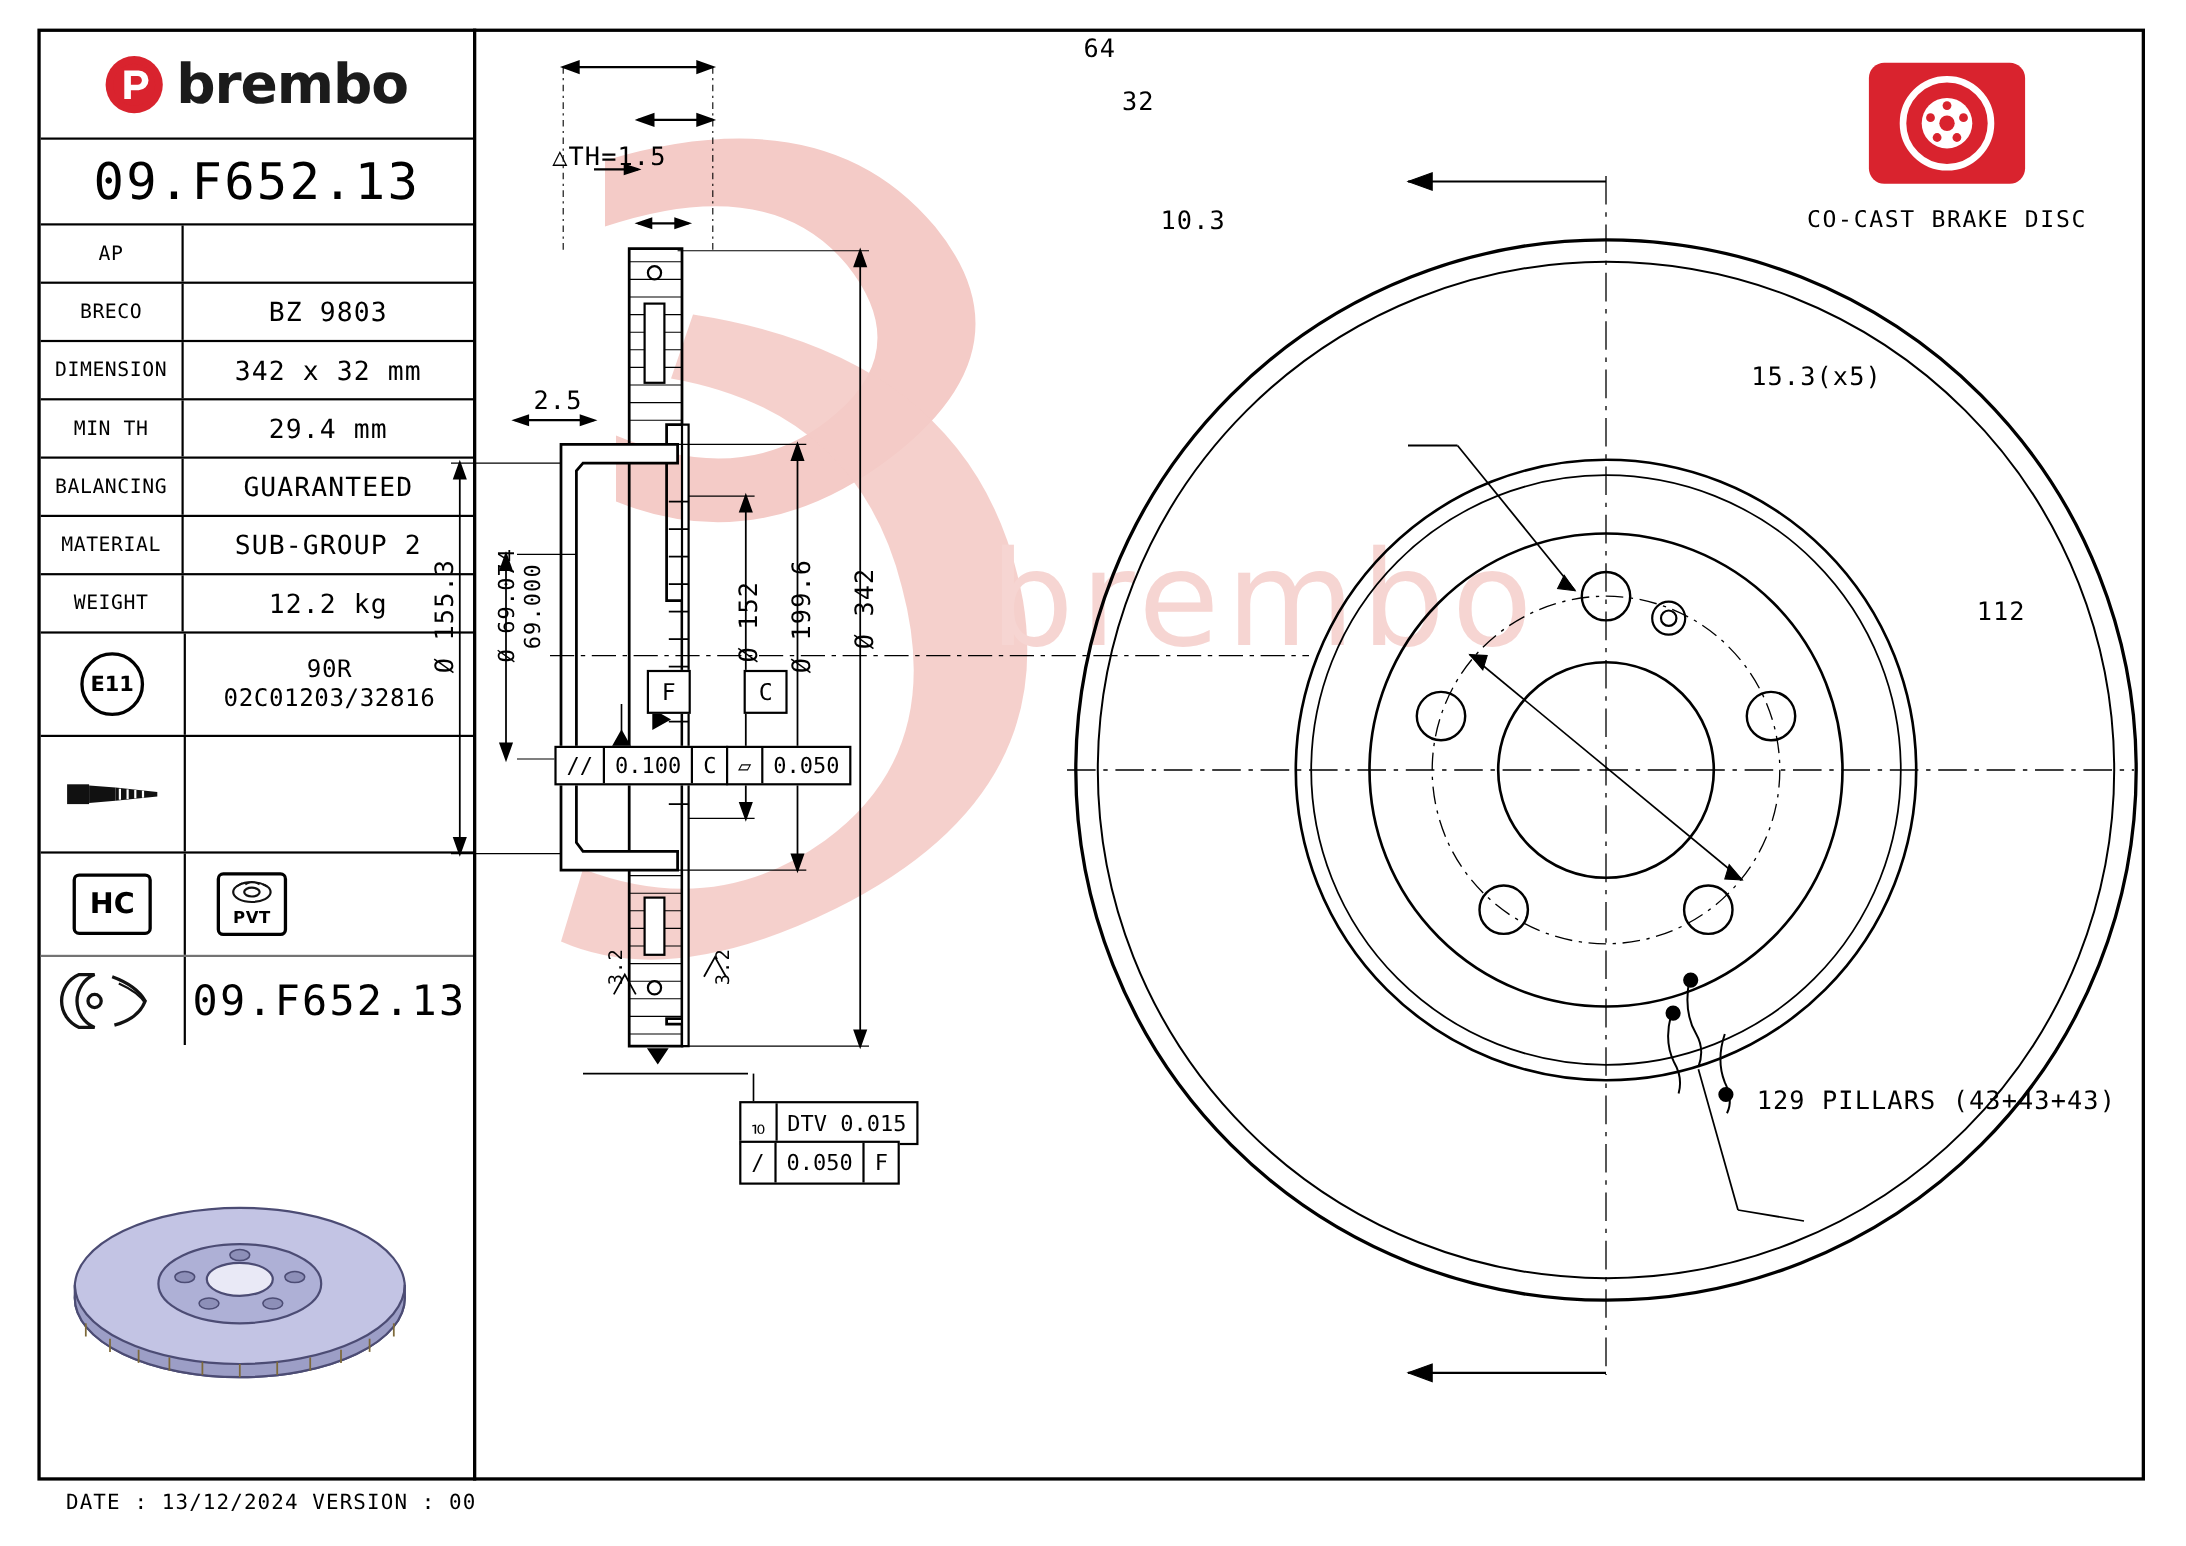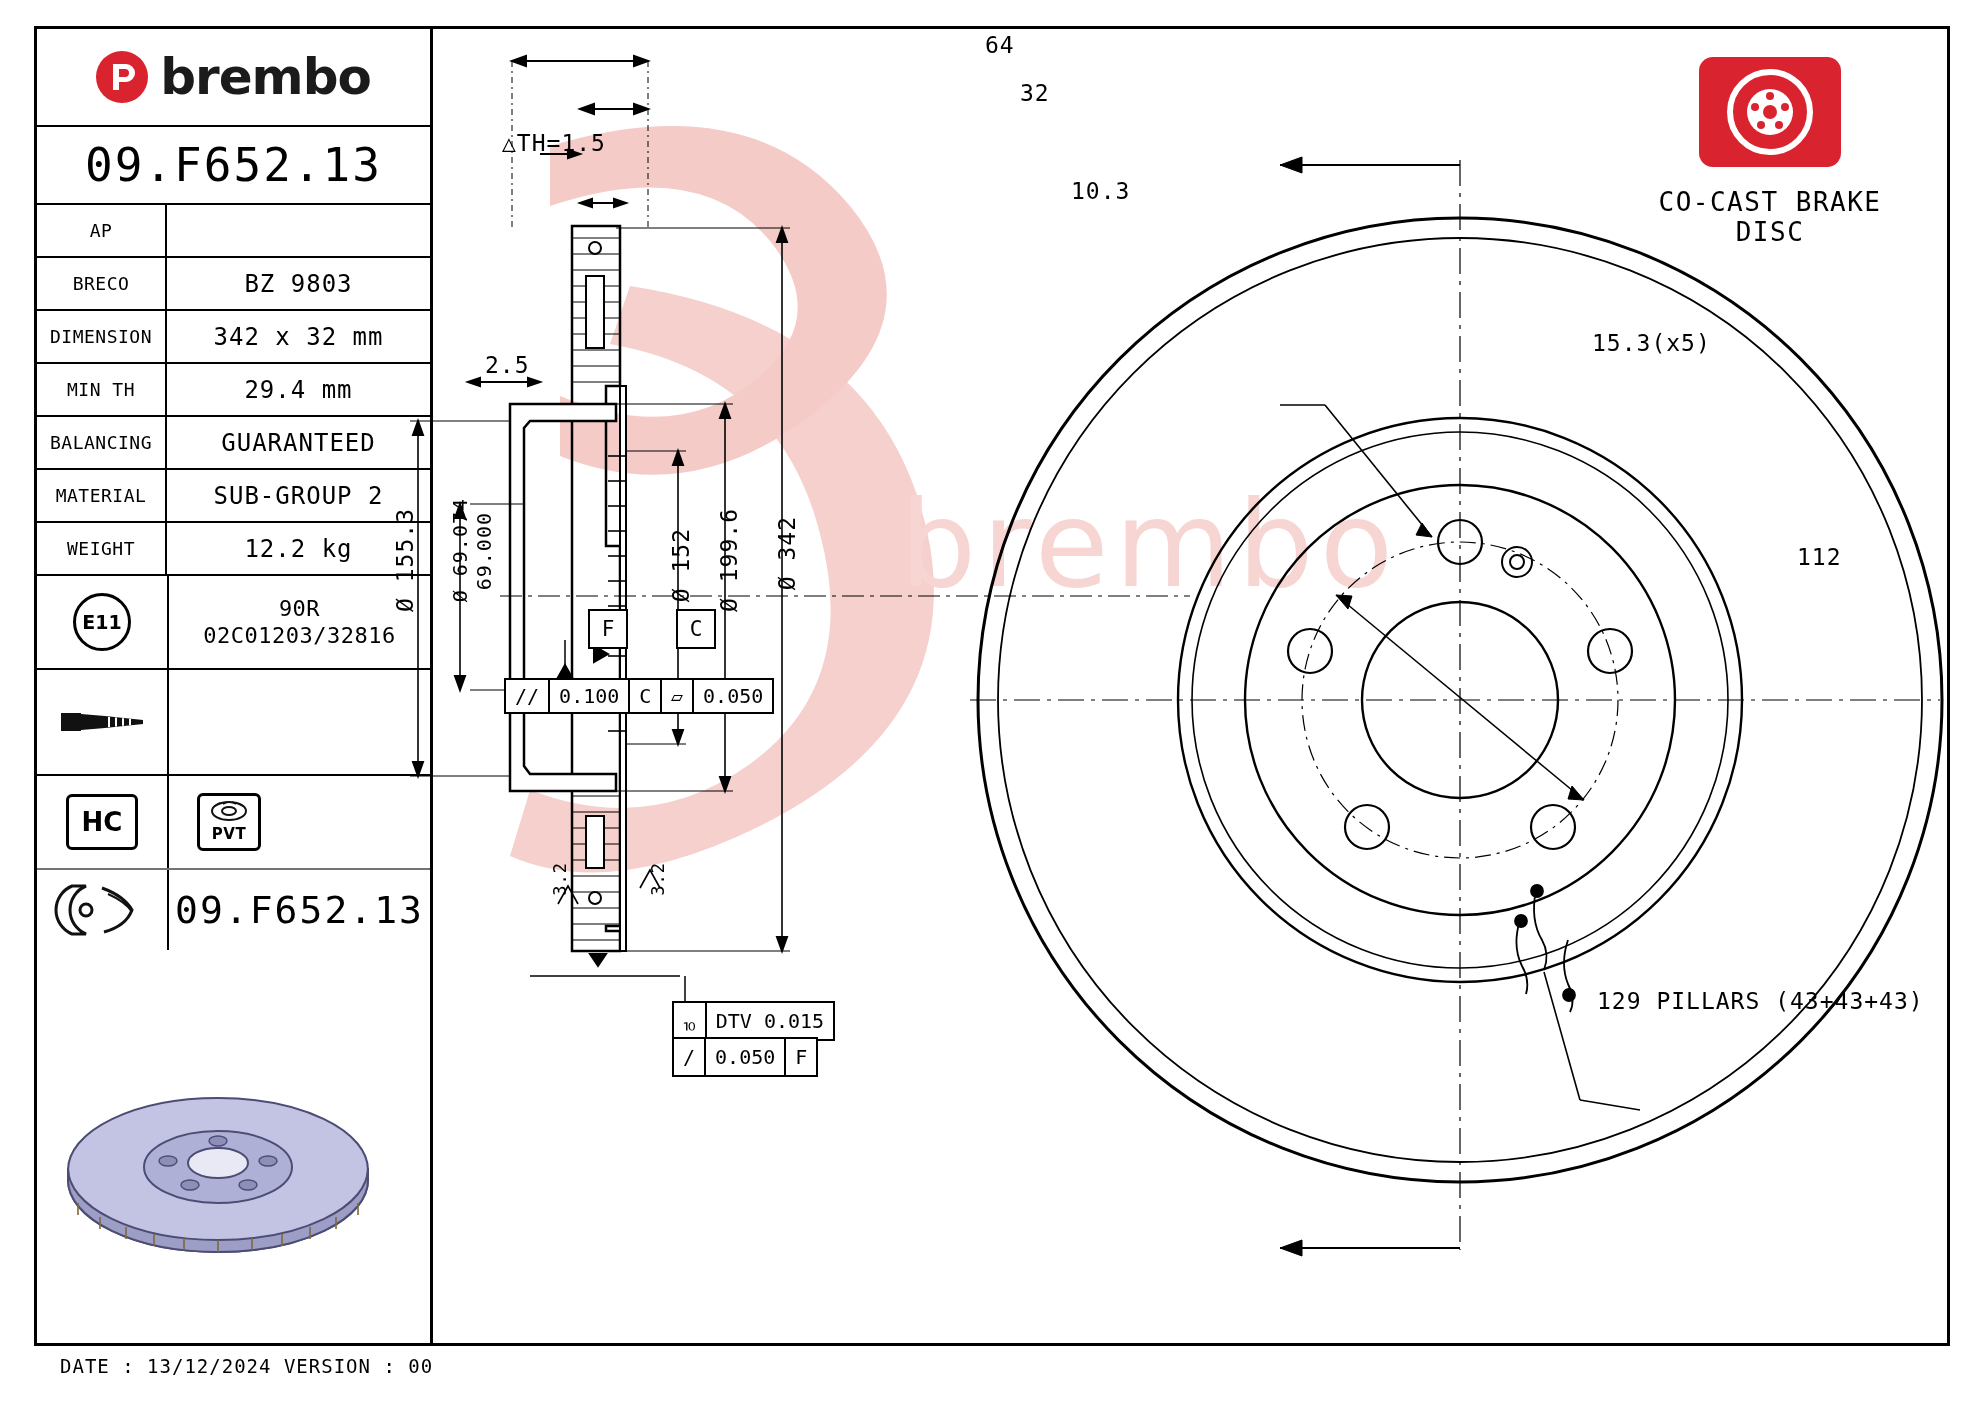--- a/index.html
+++ b/index.html
@@ -36,21 +36,21 @@
   .pvtbadge .pvt-t{font-family:"DejaVu Sans","Liberation Sans",sans-serif;font-weight:bold;font-size:15px;letter-spacing:.5px;}
   .lastrow{height:80px;display:flex;}
   .lastbox{width:130px;border-right:2px solid #000;display:flex;align-items:center;justify-content:center;}
   .lastval{flex:1;display:flex;align-items:center;justify-content:center;font-size:38px;letter-spacing:2px;}
   
   .photo{position:absolute;left:48px;top:1075px;width:340px;height:200px;}
   
   .footer{position:absolute;left:60px;top:1355px;font-size:19px;letter-spacing:1px;}
   
   .cocast{position:absolute;left:1640px;top:55px;width:260px;text-align:center;}
-  .cocast .cc-label{margin-top:10px;font-size:26px;letter-spacing:1.5px;}
+  .cocast .cc-label{margin-top:10px;font-size:21px;letter-spacing:1.5px;}
   
   .lbl{position:absolute;font-size:23px;letter-spacing:1px;white-space:nowrap;}
   .lbl.sm{font-size:20px;}
   .vert{writing-mode:vertical-rl;transform:rotate(180deg);}
   .gdt{position:absolute;display:flex;border:2px solid #000;background:#fff;height:32px;align-items:stretch;}
   .gdt div{display:flex;align-items:center;justify-content:center;padding:0 9px;font-size:20px;border-right:2px solid #000;}
   .gdt div:last-child{border-right:none;}
   .box{position:absolute;border:2px solid #000;background:#fff;display:flex;align-items:center;justify-content:center;font-size:21px;}
   svg{overflow:visible;}
   .wm{position:absolute;left:430px;top:26px;width:1520px;height:1320px;overflow:hidden;pointer-events:none;}
@@ -348,21 +348,21 @@
       <line x1="255" y1="950" x2="255" y2="990" stroke-width="1.5"></line>
 
       <path d="M128 878 l10 -18 l10 18" stroke-width="1.6"></path>
       <path d="M210 862 l10 -18 l10 18" stroke-width="1.6"></path>
     </g>
   </svg>
 
   <div class="lbl" style="left:985px;top:32px;">64</div>
   <div class="lbl" style="left:1020px;top:80px;">32</div>
   <div class="lbl" style="left:502px;top:130px;">△TH=1.5</div>
-  <div class="lbl" style="left:1055px;top:178px;margin-left:16px;">10.3</div>
+  <div class="lbl" style="left:1055px;top:188px;">10.3</div>
   <div class="lbl" style="left:485px;top:352px;">2.5</div>
 
   <div class="lbl vert" style="left:392px;top:508px;">Ø 155.3</div>
   <div class="lbl vert sm" style="left:448px;top:498px;">Ø 69.074</div>
   <div class="lbl vert sm" style="left:472px;top:512px;">69.000</div>
   <div class="lbl vert" style="left:668px;top:528px;">Ø 152</div>
   <div class="lbl vert" style="left:716px;top:508px;">Ø 199.6</div>
   <div class="lbl vert" style="left:774px;top:516px;">Ø 342</div>
 
   <div class="box" style="left:588px;top:609px;width:36px;height:36px;">F</div>

